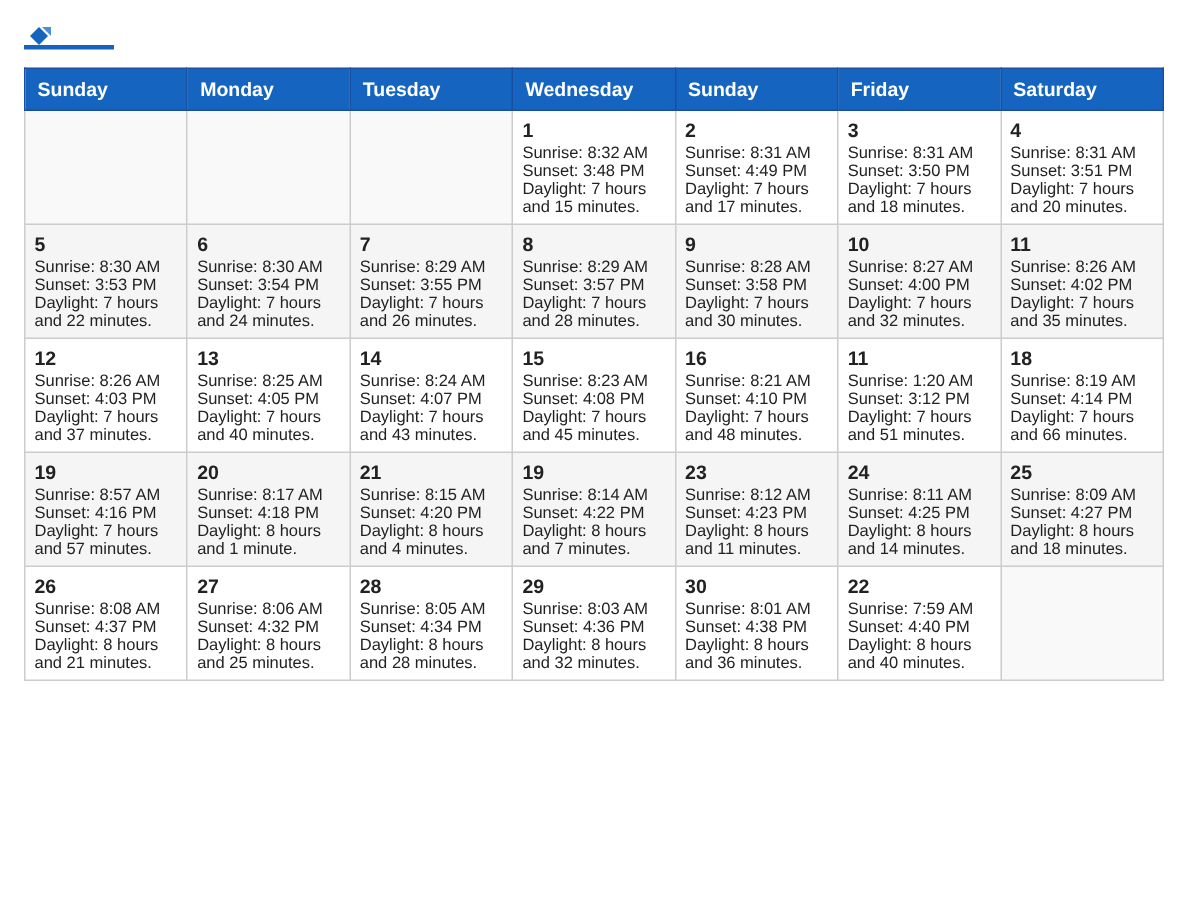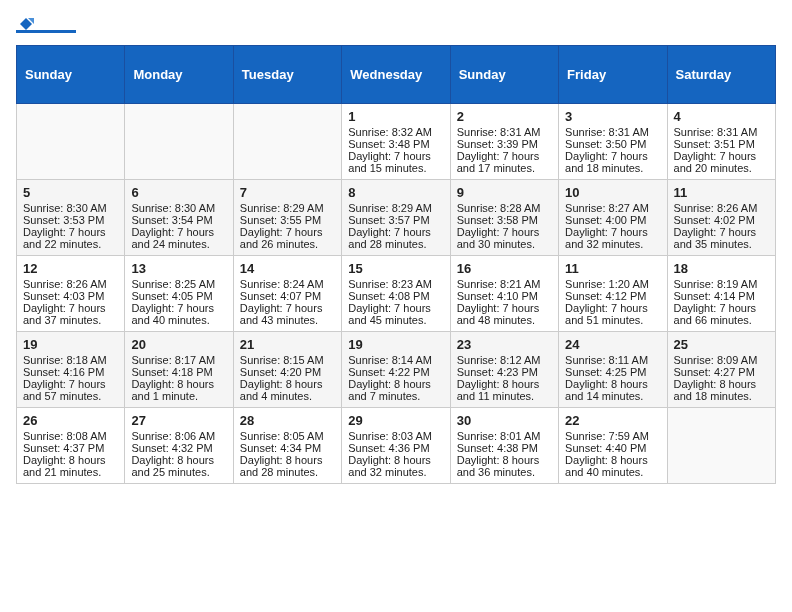--- a/index.html
+++ b/index.html
@@ -46,21 +46,21 @@
     }
     .calendar {
       width: 100%;
       border-collapse: collapse;
       border: 1px solid #ccc;
     }
     .calendar th {
       background: #1565c0;
       color: #fff;
       text-align: left;
-      padding: 21px 8px;
+      padding: 6px 8px;
       font-size: 13px;
       border: 1px solid #1a4fa0;
     }
     .calendar td {
       vertical-align: top;
       padding: 5px 6px;
       border: 1px solid #ccc;
       font-size: 11px;
       color: #222;
       width: 108px;
@@ -120,21 +120,21 @@
         <td class="empty"></td>
         <td>
           <span class="day-num">1</span>
           <div>Sunrise: 8:32 AM</div>
           <div>Sunset: 3:48 PM</div>
           <div>Daylight: 7 hours and 15 minutes.</div>
         </td>
         <td>
           <span class="day-num">2</span>
           <div>Sunrise: 8:31 AM</div>
-          <div>Sunset: 3:39 PM</div>
+          <div>Sunset: 4:49 PM</div>
           <div>Daylight: 7 hours and 17 minutes.</div>
         </td>
         <td>
           <span class="day-num">3</span>
           <div>Sunrise: 8:31 AM</div>
           <div>Sunset: 3:50 PM</div>
           <div>Daylight: 7 hours and 18 minutes.</div>
         </td>
         <td>
           <span class="day-num">4</span>
@@ -214,34 +214,34 @@
         </td>
         <td>
           <span class="day-num">16</span>
           <div>Sunrise: 8:21 AM</div>
           <div>Sunset: 4:10 PM</div>
           <div>Daylight: 7 hours and 48 minutes.</div>
         </td>
         <td>
           <span class="day-num">11</span>
           <div>Sunrise: 1:20 AM</div>
-          <div>Sunset: 4:12 PM</div>
+          <div>Sunset: 3:12 PM</div>
           <div>Daylight: 7 hours and 51 minutes.</div>
         </td>
         <td>
           <span class="day-num">18</span>
           <div>Sunrise: 8:19 AM</div>
           <div>Sunset: 4:14 PM</div>
           <div>Daylight: 7 hours and 66 minutes.</div>
         </td>
       </tr>
       <tr>
         <td>
           <span class="day-num">19</span>
-          <div>Sunrise: 8:18 AM</div>
+          <div>Sunrise: 8:57 AM</div>
           <div>Sunset: 4:16 PM</div>
           <div>Daylight: 7 hours and 57 minutes.</div>
         </td>
         <td>
           <span class="day-num">20</span>
           <div>Sunrise: 8:17 AM</div>
           <div>Sunset: 4:18 PM</div>
           <div>Daylight: 8 hours and 1 minute.</div>
         </td>
         <td>

